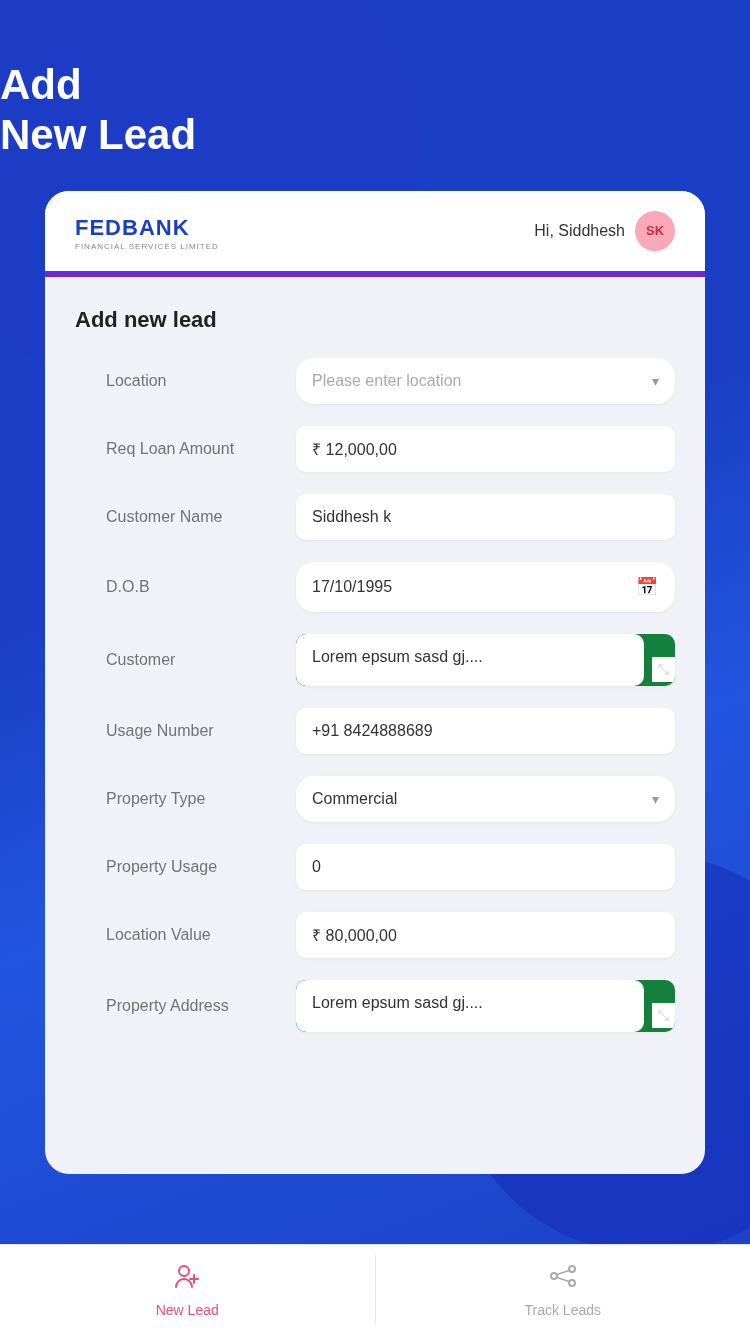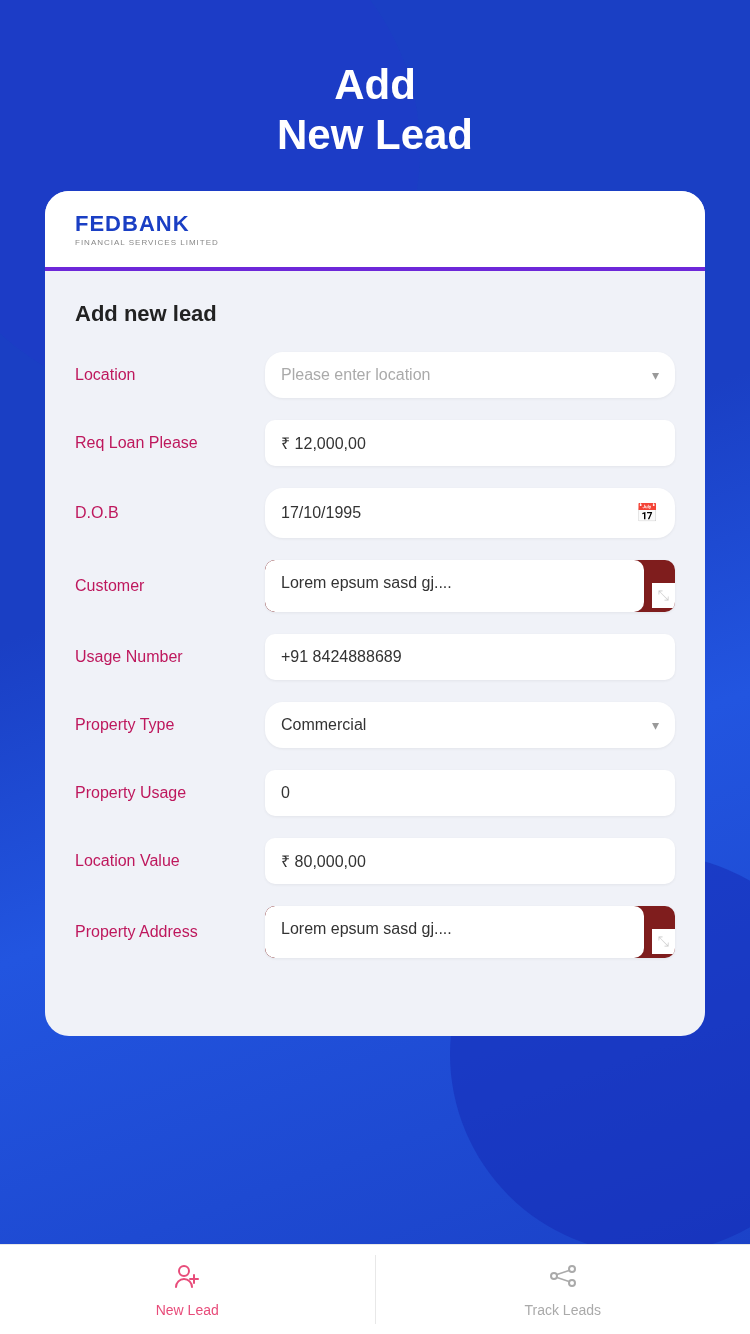--- a/index.html
+++ b/index.html
@@ -28,21 +28,21 @@
       position: absolute;
       width: 400px;
       height: 400px;
       background: rgba(20, 40, 180, 0.5);
       border-radius: 50%;
       bottom: 80px;
       right: -100px;
     }
     .page-header {
       width: 100%;
-      text-align: center;
+      text-align: left;
       padding: 60px 0 30px;
       z-index: 2;
     }
     .page-title {
       color: #ffffff;
       font-size: 42px;
       font-weight: 700;
       line-height: 1.2;
     }
     .card {
@@ -52,21 +52,21 @@
       z-index: 2;
       overflow: hidden;
       margin-bottom: 20px;
     }
     .card-header {
       background: #ffffff;
       padding: 20px 30px 20px 30px;
       display: flex;
       align-items: flex-end;
       justify-content: space-between;
-      border-bottom: 4px solid #6d28d9;
+      border-bottom: 6px solid #6d28d9;
       gap: 37px;
     }
     .logo-area {
       display: flex;
       flex-direction: column;
     }
     .logo-text {
       font-size: 22px;
       font-weight: 900;
       color: #1a3fc4;
@@ -111,22 +111,23 @@
     }
     .form-row {
       display: flex;
       align-items: center;
       margin-bottom: 22px;
       gap: 10px;
     }
     .form-label {
       width: 180px;
       font-size: 16px;
-      color: #be185d;
+      color: #737373;
       flex-shrink: 0;
+      margin-left: 31px;
     }
     .form-input {
       flex: 1;
       background: #ffffff;
       border: none;
       border-radius: 10px;
       padding: 14px 16px;
       font-size: 16px;
       color: #333;
       outline: none;
@@ -163,21 +164,21 @@
     .resize-icon {
       color: #ccc;
       font-size: 12px;
       align-self: flex-end;
       margin-bottom: 4px;
     }
     .address-wrapper {
       flex: 1;
       display: flex;
       gap: 8px;
-      background: #7f1d1d;
+      background: #15803d;
       border-radius: 10px;
       overflow: hidden;
       box-shadow: 0 1px 3px rgba(0,0,0,0.06);
     }
     .bottom-nav {
       position: fixed;
       bottom: 0;
       width: 750px;
       background: #fff;
       display: flex;
@@ -204,59 +205,69 @@
     .nav-item.active .nav-label { color: #e84c7a; }
     .nav-item.active .nav-icon { color: #e84c7a; }
     .nav-item.inactive .nav-label { color: #aaa; }
     .nav-item.inactive .nav-icon { color: #aaa; }
     .nav-divider {
       width: 1px;
       background: #e8e8e8;
       margin: 10px 0;
     }
     .card-scroll {
-      padding-bottom: 56px;
+      padding-bottom: 120px;
     }
   </style>
 </head>
 <body>
 
 <div class="bg-blob"></div>
 <div class="bg-blob2"></div>
 
 <div class="page-header">
   <div class="page-title">
     <span>Add</span><br><span>New Lead</span>
   </div>
 </div>
 
 <div class="card">
   <div class="card-header">
     <div class="logo-area">
       <span class="logo-text">FEDBANK</span>
       <span class="logo-sub">FINANCIAL SERVICES LIMITED</span>
     </div>
+    <div class="user-section">
+      <span class="hi-text">Hi, Siddhesh</span>
+      <div class="avatar">
+        <span>SK</span>
+      </div>
+    </div>
   </div>
 
   <div class="card-body card-scroll">
     <div class="section-title">Add new lead</div>
 
     <div class="form-row">
       <span class="form-label">Location</span>
       <div class="form-input with-icon" style="cursor:pointer;">
         <span style="color:#aaa;">Please enter location</span>
         <span class="dropdown-arrow">▾</span>
       </div>
     </div>
 
     <div class="form-row">
-      <span class="form-label">Req Loan Please</span>
+      <span class="form-label">Req Loan Amount</span>
       <input class="form-input" type="text" value="₹ 12,000,00" style="">
     </div>
 
+    <div class="form-row">
+      <span class="form-label">Customer Name</span>
+      <input class="form-input" type="text" value="Siddhesh k" style="">
+    </div>
 
     <div class="form-row">
       <span class="form-label">D.O.B</span>
       <div class="form-input with-icon">
         <span>17/10/1995</span>
         <span class="calendar-icon">📅</span>
       </div>
     </div>
 
     <div class="form-row">

